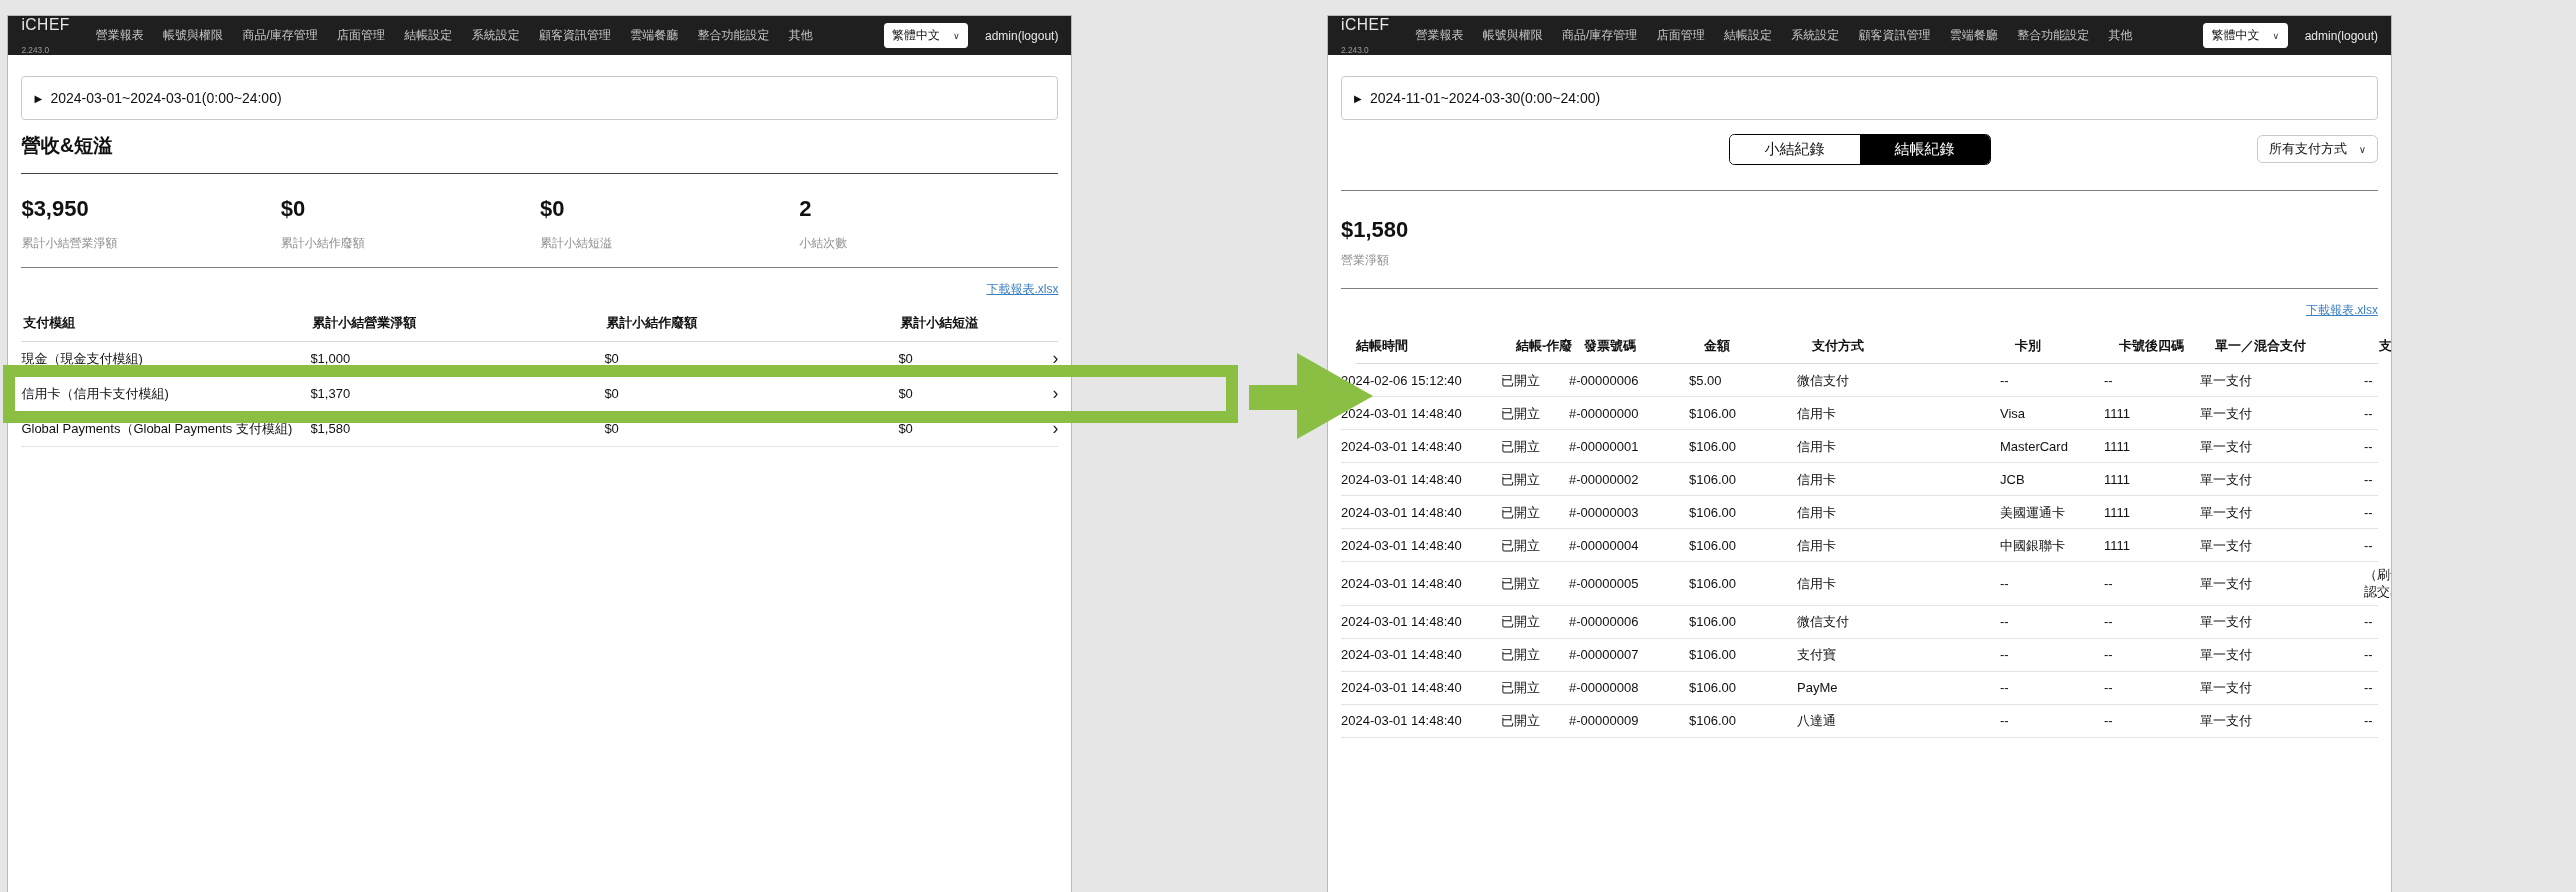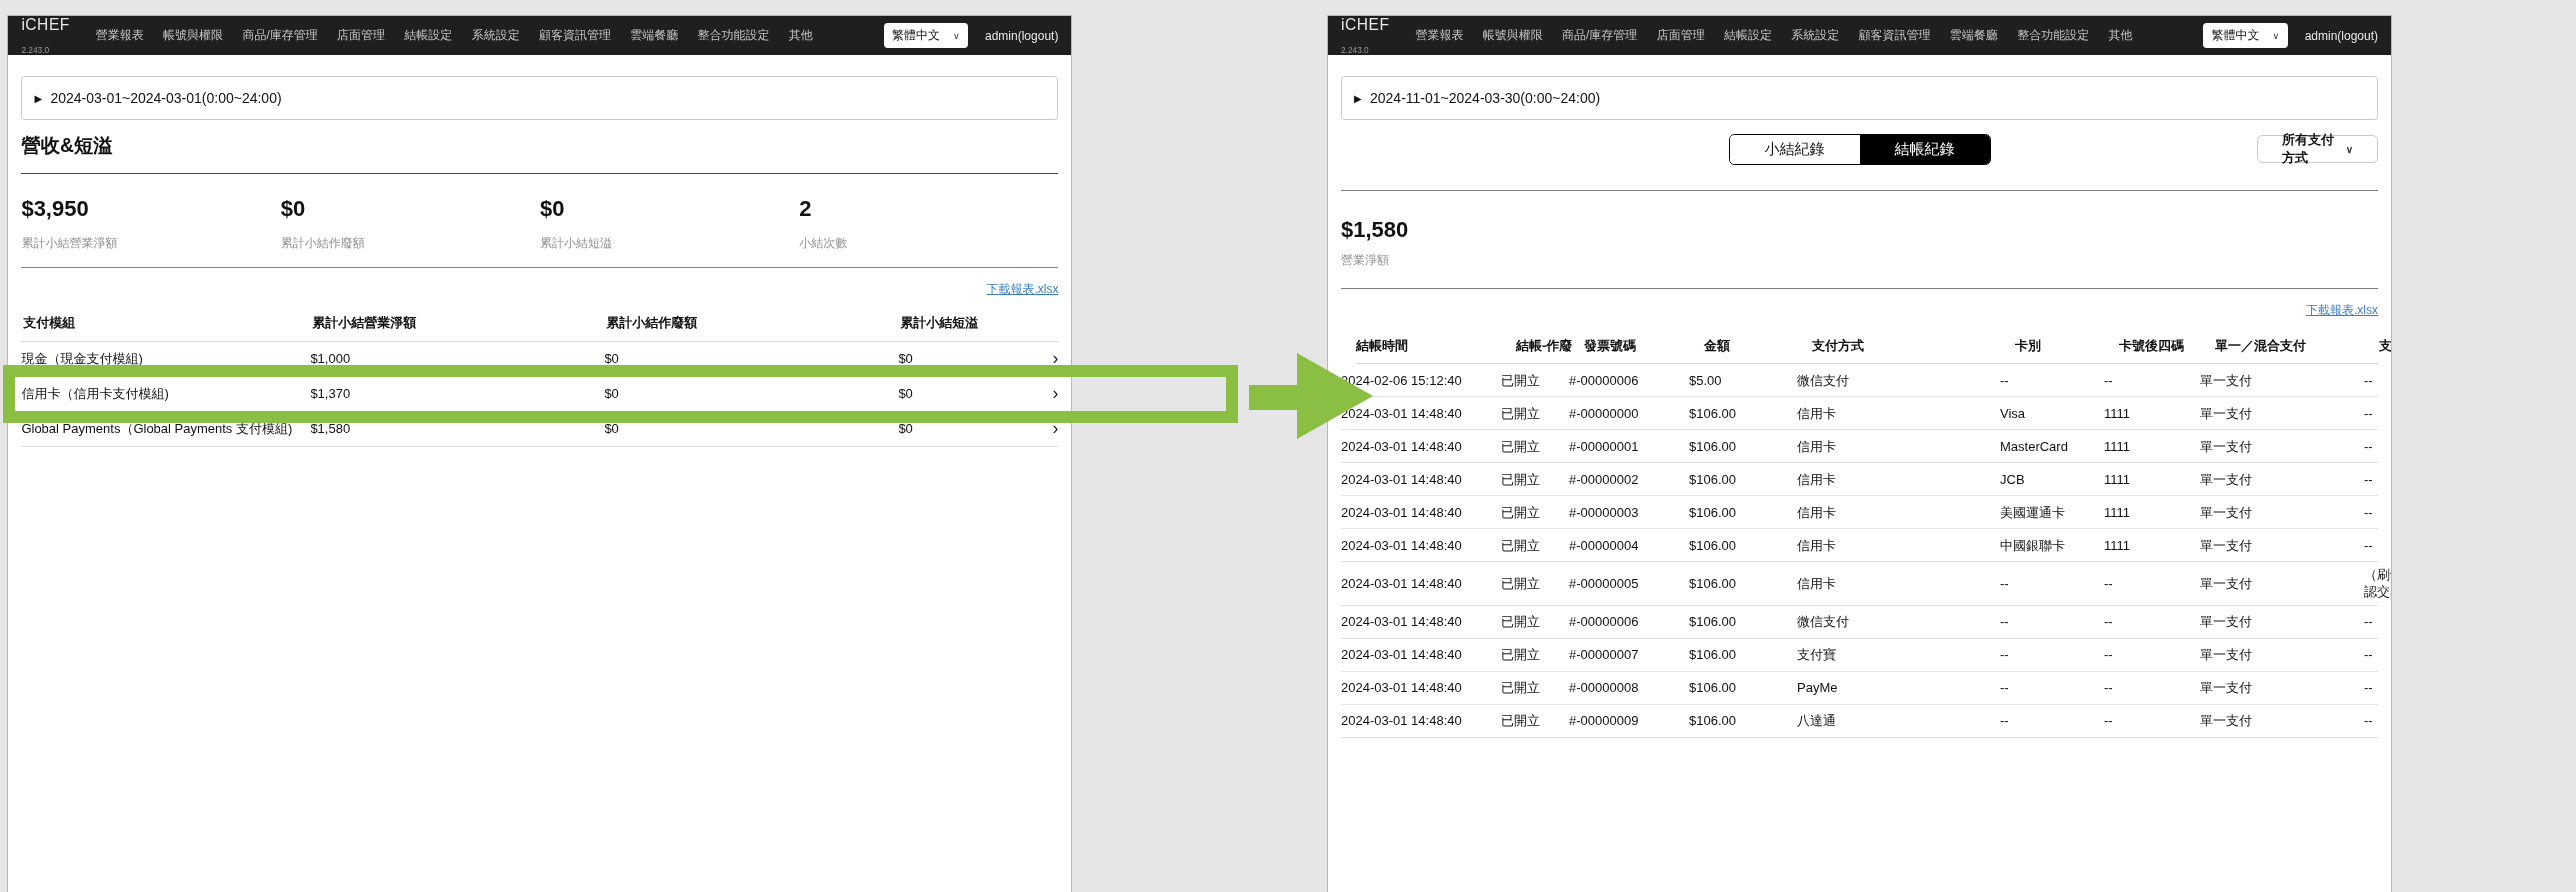--- a/index.html
+++ b/index.html
@@ -75,21 +75,21 @@
   }
   .toggle-btn {
     width:130px; display:flex; align-items:center; justify-content:center;
     font-size:15px; background:#fff; color:#111; cursor:pointer;
   }
   .toggle-btn.active { background:var(--tab-active,#000); color:#fff; }
   .filter-select {
     position:absolute; right:0; top:0.9px; width:121px; height:28.5px;
     border:0.9px solid #c9c9c9; border-radius:5.5px;
     display:flex; align-items:center; justify-content:space-between;
-    padding:0 24px; font-size:13px; cursor:pointer;font-weight:bold;
+    padding:0 11px; font-size:13px; cursor:pointer;
   }
   .filter-select .dd { font-size:10px; color:#333; }
 
   .net-value { margin-top:26px; font-size:22px; font-weight:bold; }
   .net-label { margin-top:9.2px; font-size:12px; color:#8f8f8f; }
 
   
   .rtable-header, .rtable-row {
     display:grid;
     grid-template-columns:160px 68px 120px 108px 203px 104px 96px 164px 148px 1fr;

